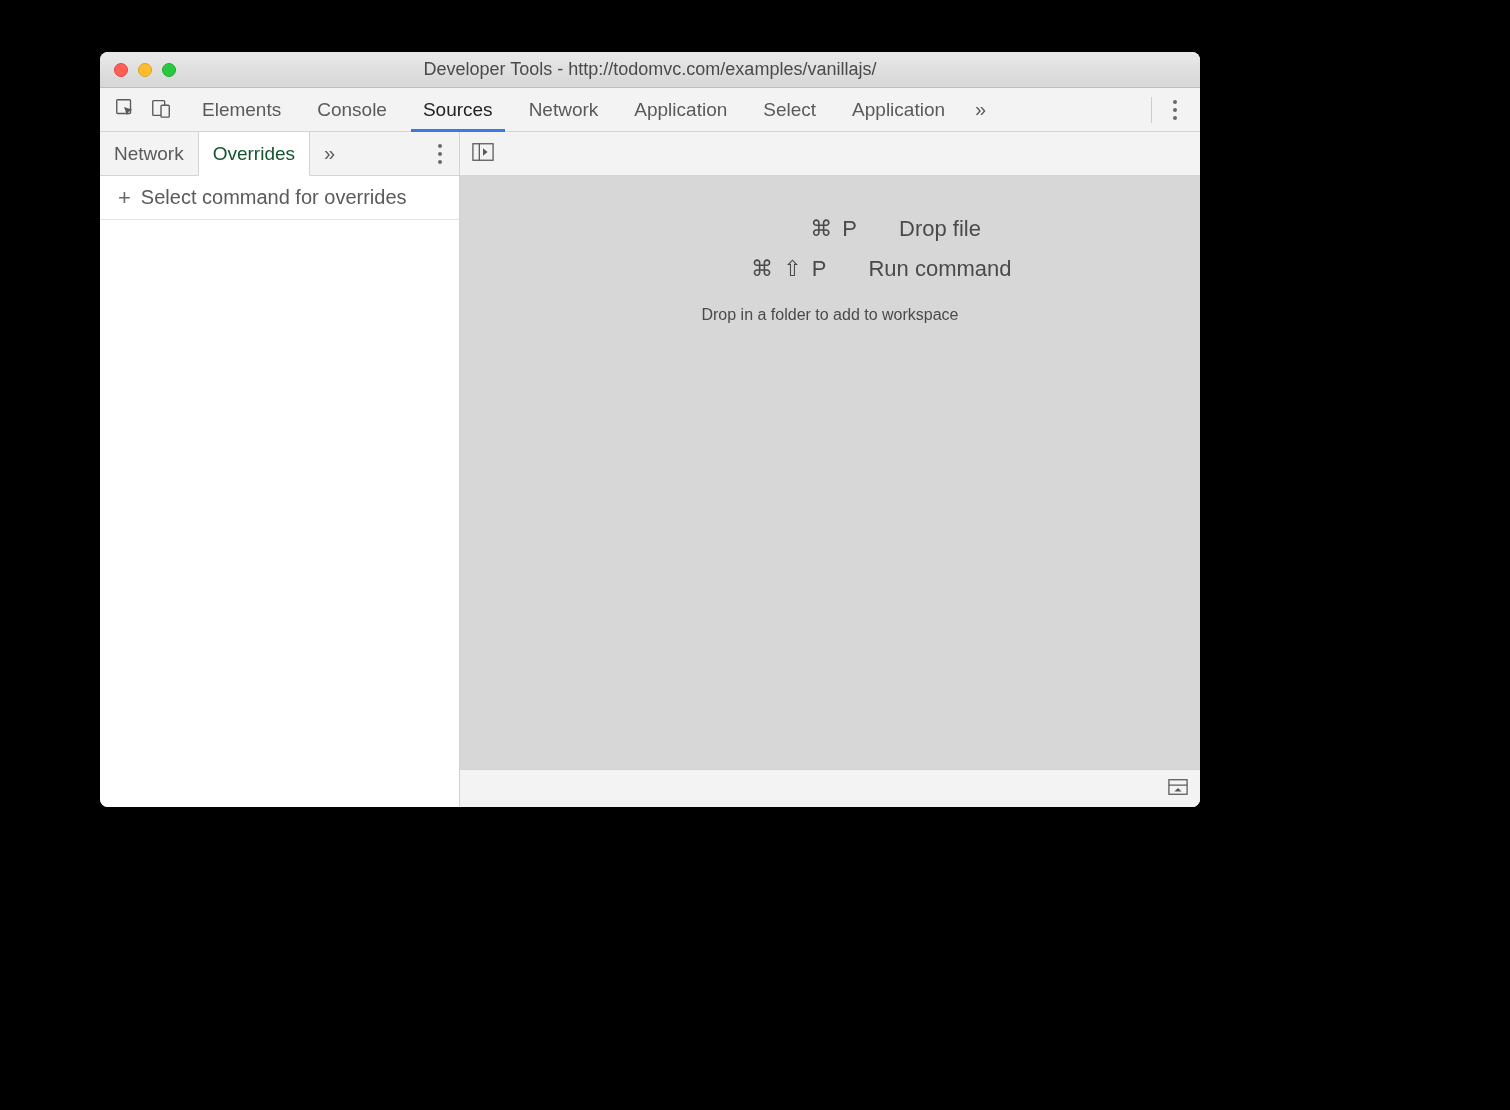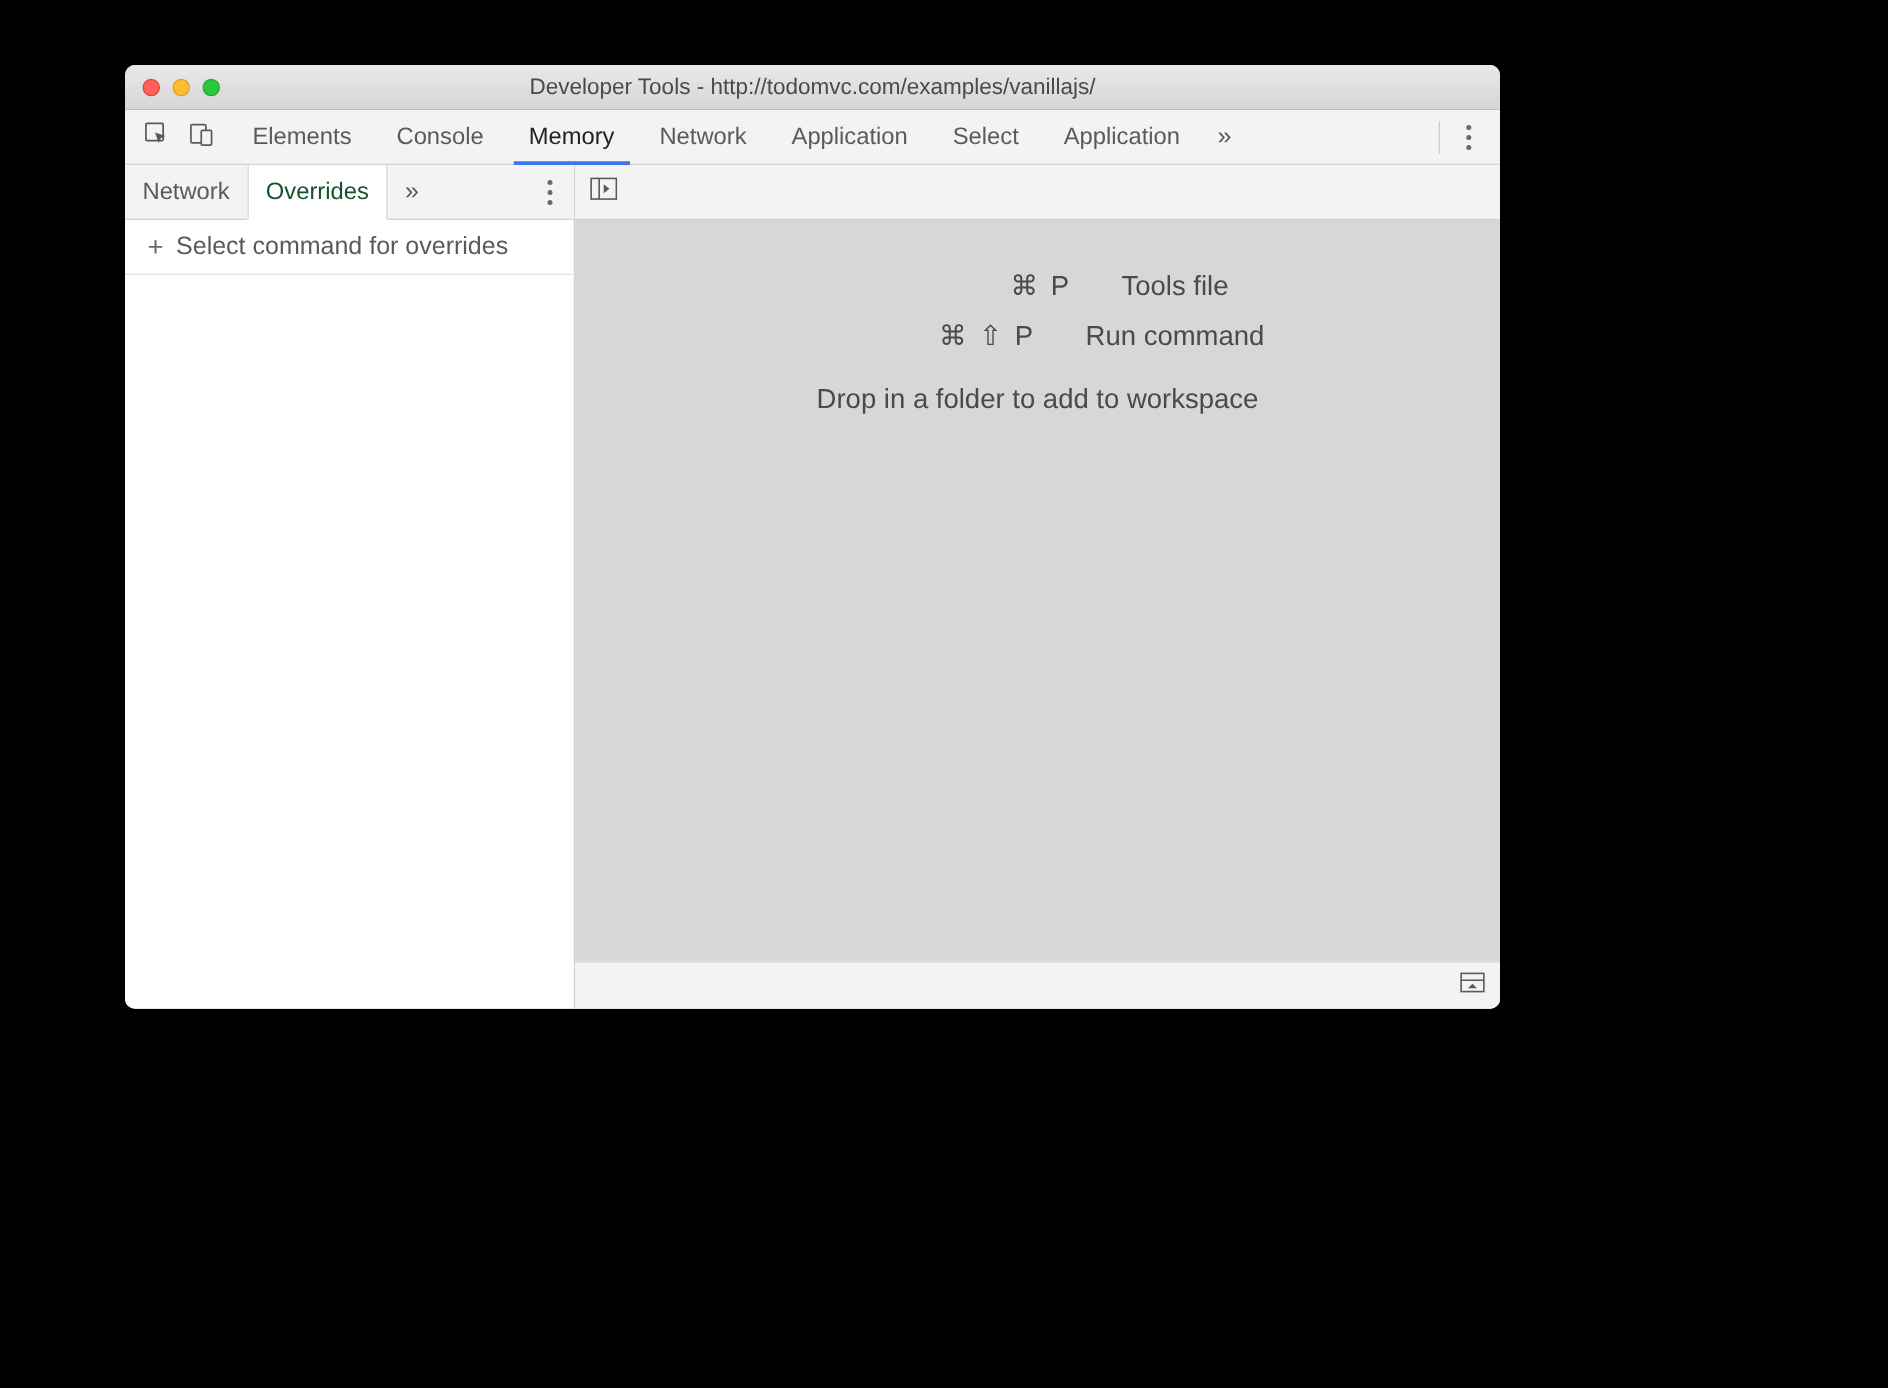--- a/index.html
+++ b/index.html
@@ -204,21 +204,21 @@
   .shortcut-keys {
     text-align: right;
     letter-spacing: 2px;
     color: #4a4a4a;
     font-weight: 400;
   }
   .shortcut-label { color: #4a4a4a; }
   .shortcut-gap{}
   .workspace-hint {
     margin-top: 10px;
-    font-size: 22px;
+    font-size: 16px;
     color: #4a4a4a;
   }
   
   .main-bottombar {
     height: 38px;
     background: #f3f3f3;
     border-top: 1px solid #d3d3d3;
     display: flex;
     align-items: center;
     justify-content: flex-end;
@@ -250,21 +250,21 @@
       </span>
       <span>
         <svg class="icon-svg" viewBox="0 0 24 24">
             <rect x="3" y="4" width="13" height="16" rx="1"></rect>
             <rect x="12" y="9" width="9" height="13" rx="1" fill="#f3f3f3"></rect>
           </svg>
       </span>
     </div>
     <div class="main-tab">Elements</div>
     <div class="main-tab">Console</div>
-    <div class="main-tab active">Memory</div>
+    <div class="main-tab active">Sources</div>
     <div class="main-tab">Network</div>
     <div class="main-tab">Application</div>
     <div class="main-tab">Select</div>
     <div class="main-tab">Application</div>
     <div class="tab-overflow">»</div>
     <div style="flex:1"></div>
     <div class="tab-divider"></div>
     <div class="kebab">
       <svg viewBox="0 0 6 22">
           <circle cx="3" cy="3" r="2"></circle>
@@ -302,21 +302,21 @@
               <rect x="1" y="1" width="22" height="18"></rect>
               <line x1="8" y1="1" x2="8" y2="19"></line>
               <path d="M17 10 L12 6 L12 14 Z" fill="#5a5a5a" stroke="none"></path>
             </svg>
         </span>
       </div>
       <div class="main-content">
         <div class="shortcut-row">
           <span class="shortcut-keys">⌘ P</span>
           <span class="shortcut-gap"></span>
-          <span class="shortcut-label">Tools file</span>
+          <span class="shortcut-label">Drop file</span>
         </div>
         <div class="shortcut-row">
           <span class="shortcut-keys">⌘ ⇧ P</span>
           <span class="shortcut-gap"></span>
           <span class="shortcut-label">Run command</span>
         </div>
         <div class="workspace-hint">Drop in a folder to add to workspace</div>
       </div>
       <div class="main-bottombar">
         <span class="console-toggle">

